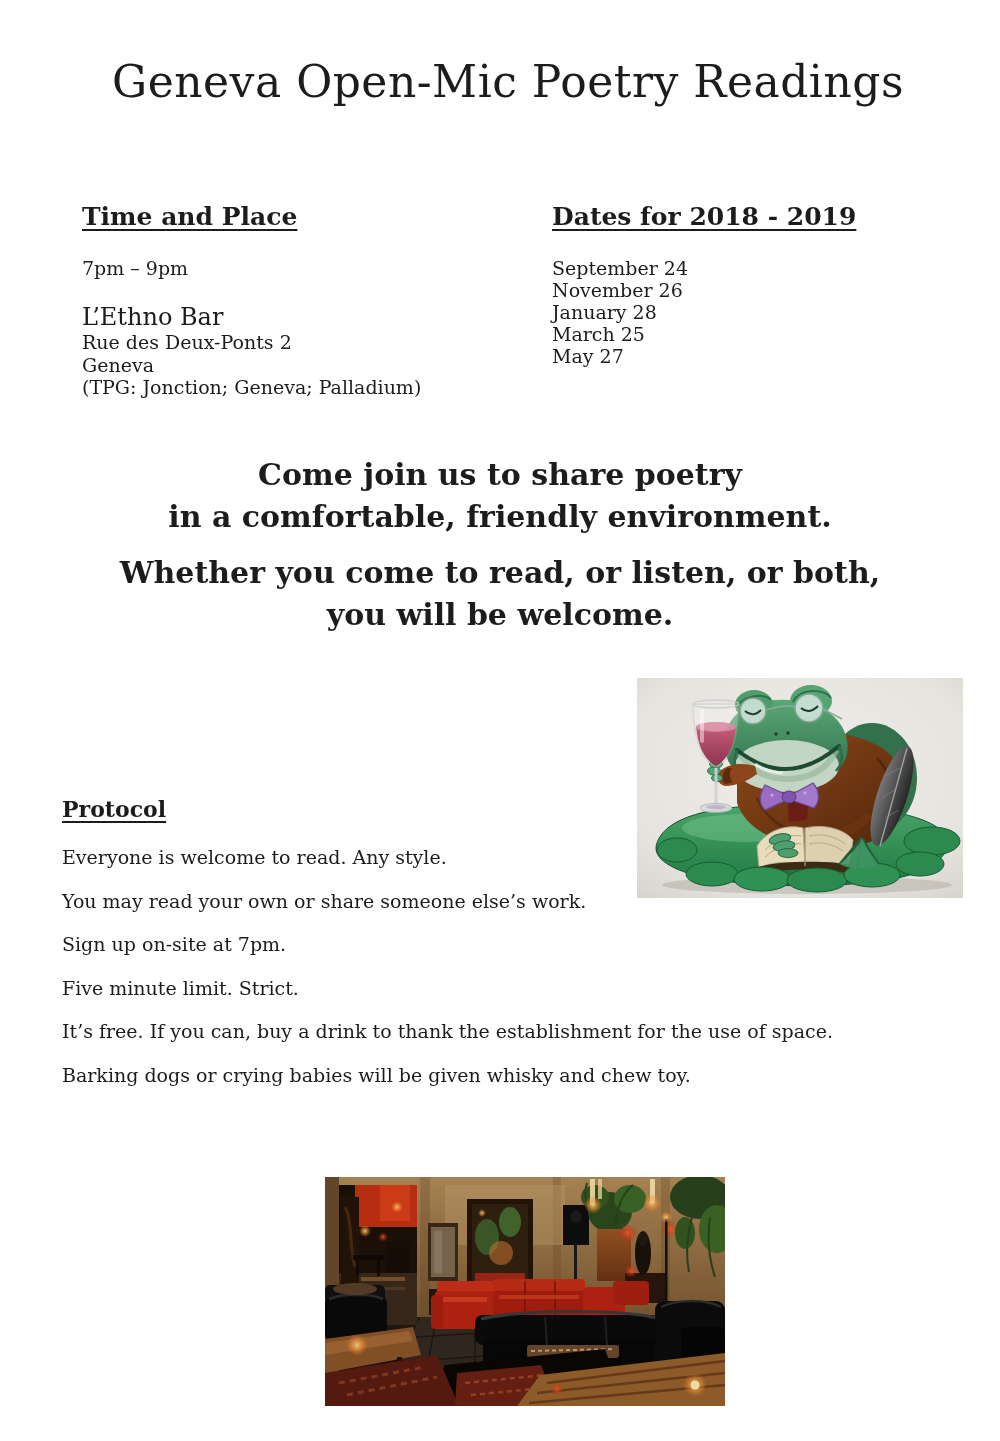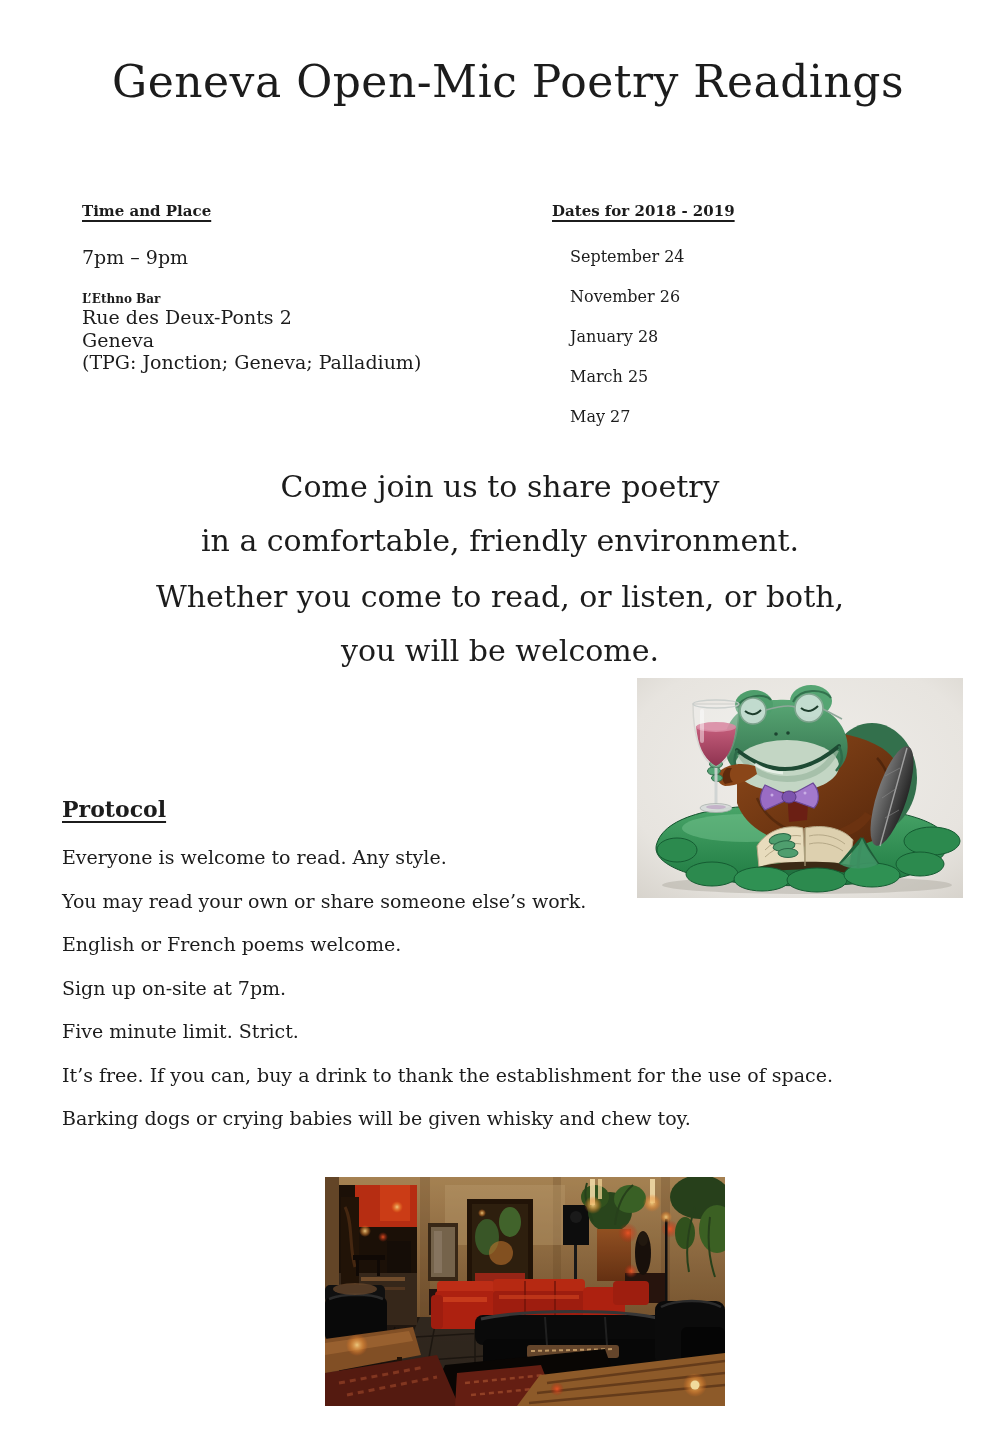--- a/index.html
+++ b/index.html
@@ -15,36 +15,36 @@
     position: absolute; top: 48px; left: 0; width: 1000px;
     text-align: center;
     font-size: 44px; font-weight: 400;
     letter-spacing: 0.5px;
     margin: 8px;
   }
   .col { position: absolute; }
   .col-left  { left: 82px;  top: 202px; width: 420px; }
   .col-right { left: 552px; top: 202px; width: 420px; }
   .section-heading {
-    font-size: 15px; font-weight: bold; margin: 0;
+    font-size: 25px; font-weight: bold; margin: 0;
     text-decoration: underline;
     text-decoration-thickness: 1.5px;
     text-underline-offset: 4px;
   }
   .hours { margin: 26px 0 0 0; font-size: 19px; }
-  .venue { margin: 24px 0 0 0; font-size: 12px; font-weight: bold; }
+  .venue { margin: 24px 0 0 0; font-size: 24px; font-weight: normal; }
   .addr  { margin: 0; font-size: 19px; line-height: 22.5px; }
-  .date-line { margin: 18px; font-size: 16px; line-height: 22px; }
+  .date-line { margin: 0; font-size: 19px; line-height: 22px; }
   .dates-list { margin-top: 26px; }
   .date-note { margin: 1px 0 0 0; font-size: 15.5px; font-style: italic; }
   .invitation {
     position: absolute; top: 454px; left: 0; width: 1000px;
     text-align: center;
   }
-  .invitation p { margin: 12px; font-size: 30px; line-height: 42px; }
+  .invitation p { margin: 0; font-size: 30px; line-height: 42px; font-weight: bold; }
   .invitation p.second { margin-top: 14px; }
   .protocol { position: absolute; left: 62px; top: 796px; width: 840px; }
   .protocol h3 {
     font-size: 22px; font-weight: bold; margin: 0 0 23px 0;
     text-decoration: underline;
     text-decoration-thickness: 1.5px;
     text-underline-offset: 4px;
   }
   .protocol p { font-size: 19px; margin: 0 0 19.5px 0; line-height: 24px; }
   .figure { position: absolute; }
@@ -201,21 +201,20 @@
       <path d="M225,160 C215,172 208,180 203,186 M225,160 C222,176 221,184 221,190 M225,160 C232,174 237,180 241,186" stroke="#1f5c38" stroke-width="3" fill="none"></path>
       <path d="M203,186 C212,192 230,192 241,186 C236,178 230,172 225,160 C220,172 212,178 203,186 Z" fill="#3f9465" opacity="0.9"></path>
     </g>
   </svg>
 </div>
 
 <div class="protocol">
   <h3>Protocol</h3>
   <p>Everyone is welcome to read. Any style.</p>
   <p>You may read your own or share someone else’s work.</p>
-  <p>English or French poems welcome.</p>
   <p>Sign up on-site at 7pm.</p>
   <p>Five minute limit. Strict.</p>
   <p>It’s free. If you can, buy a drink to thank the establishment for the use of space.</p>
   <p>Barking dogs or crying babies will be given whisky and chew toy.</p>
 </div>
 
 <div class="figure figure-bar">
   <svg width="400" height="229" viewBox="0 0 400 229">
     <defs>
       <linearGradient id="wallGrad" x1="0" y1="0" x2="0" y2="1">

